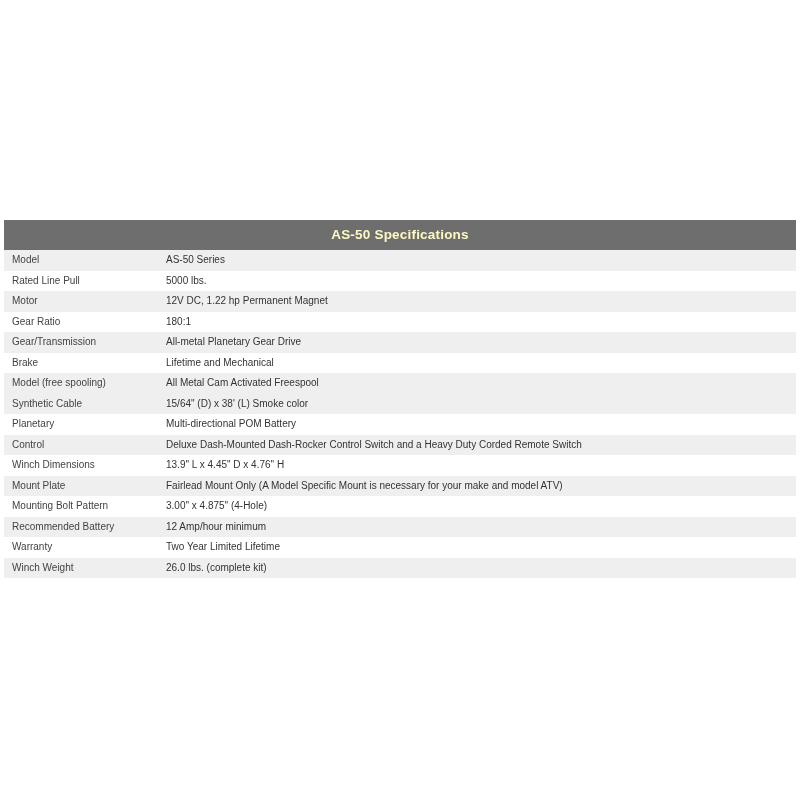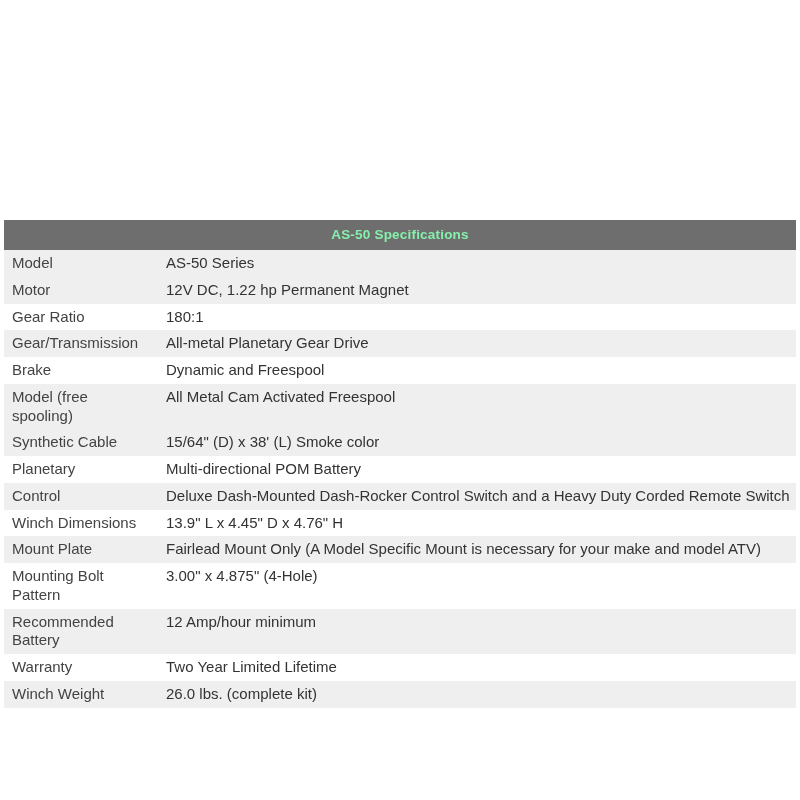--- a/index.html
+++ b/index.html
@@ -26,29 +26,29 @@
     width: 792px;
   }
   table.spec-table {
     width: 100%;
     border-collapse: collapse;
     table-layout: fixed;
   }
   table.spec-table caption {
     caption-side: top;
     background: #6e6e6e;
-    color: #86efac;
+    color: #fef9c3;
     font-weight: bold;
     font-size: 13.5px;
     text-align: center;
     padding: 7px 4px 8px 4px;
     letter-spacing: 0.2px;
   }
   table.spec-table td {
-    font-size: 15px;
+    font-size: 10px;
     padding: 4px 6px 4px 8px;
     vertical-align: top;
     line-height: 1.25;
   }
   table.spec-table tr.odd td {
     background: #efefef;
   }
   table.spec-table tr.even td {
     background: #ffffff;
   }
@@ -65,35 +65,39 @@
 
 <div class="page">
   <div class="spec-table-wrap">
     <table class="spec-table">
       <caption>AS-50 Specifications</caption>
       <tbody>
           <tr class="odd">
             <td class="spec-label">Model</td>
             <td class="spec-value">AS-50 Series</td>
           </tr>
+          <tr class="even">
+            <td class="spec-label">Rated Line Pull</td>
+            <td class="spec-value">5000 lbs.</td>
+          </tr>
           <tr class="odd">
             <td class="spec-label">Motor</td>
             <td class="spec-value">12V DC, 1.22 hp Permanent Magnet</td>
           </tr>
           <tr class="even">
             <td class="spec-label">Gear Ratio</td>
             <td class="spec-value">180:1</td>
           </tr>
           <tr class="odd">
             <td class="spec-label">Gear/Transmission</td>
             <td class="spec-value">All-metal Planetary Gear Drive</td>
           </tr>
           <tr class="even">
             <td class="spec-label">Brake</td>
-            <td class="spec-value">Dynamic and Freespool</td>
+            <td class="spec-value">Lifetime and Mechanical</td>
           </tr>
           <tr class="odd">
             <td class="spec-label">Model (free spooling)</td>
             <td class="spec-value">All Metal Cam Activated Freespool</td>
           </tr>
           <tr class="odd">
             <td class="spec-label">Synthetic Cable</td>
             <td class="spec-value">15/64" (D) x 38' (L) Smoke color</td>
           </tr>
           <tr class="even">

